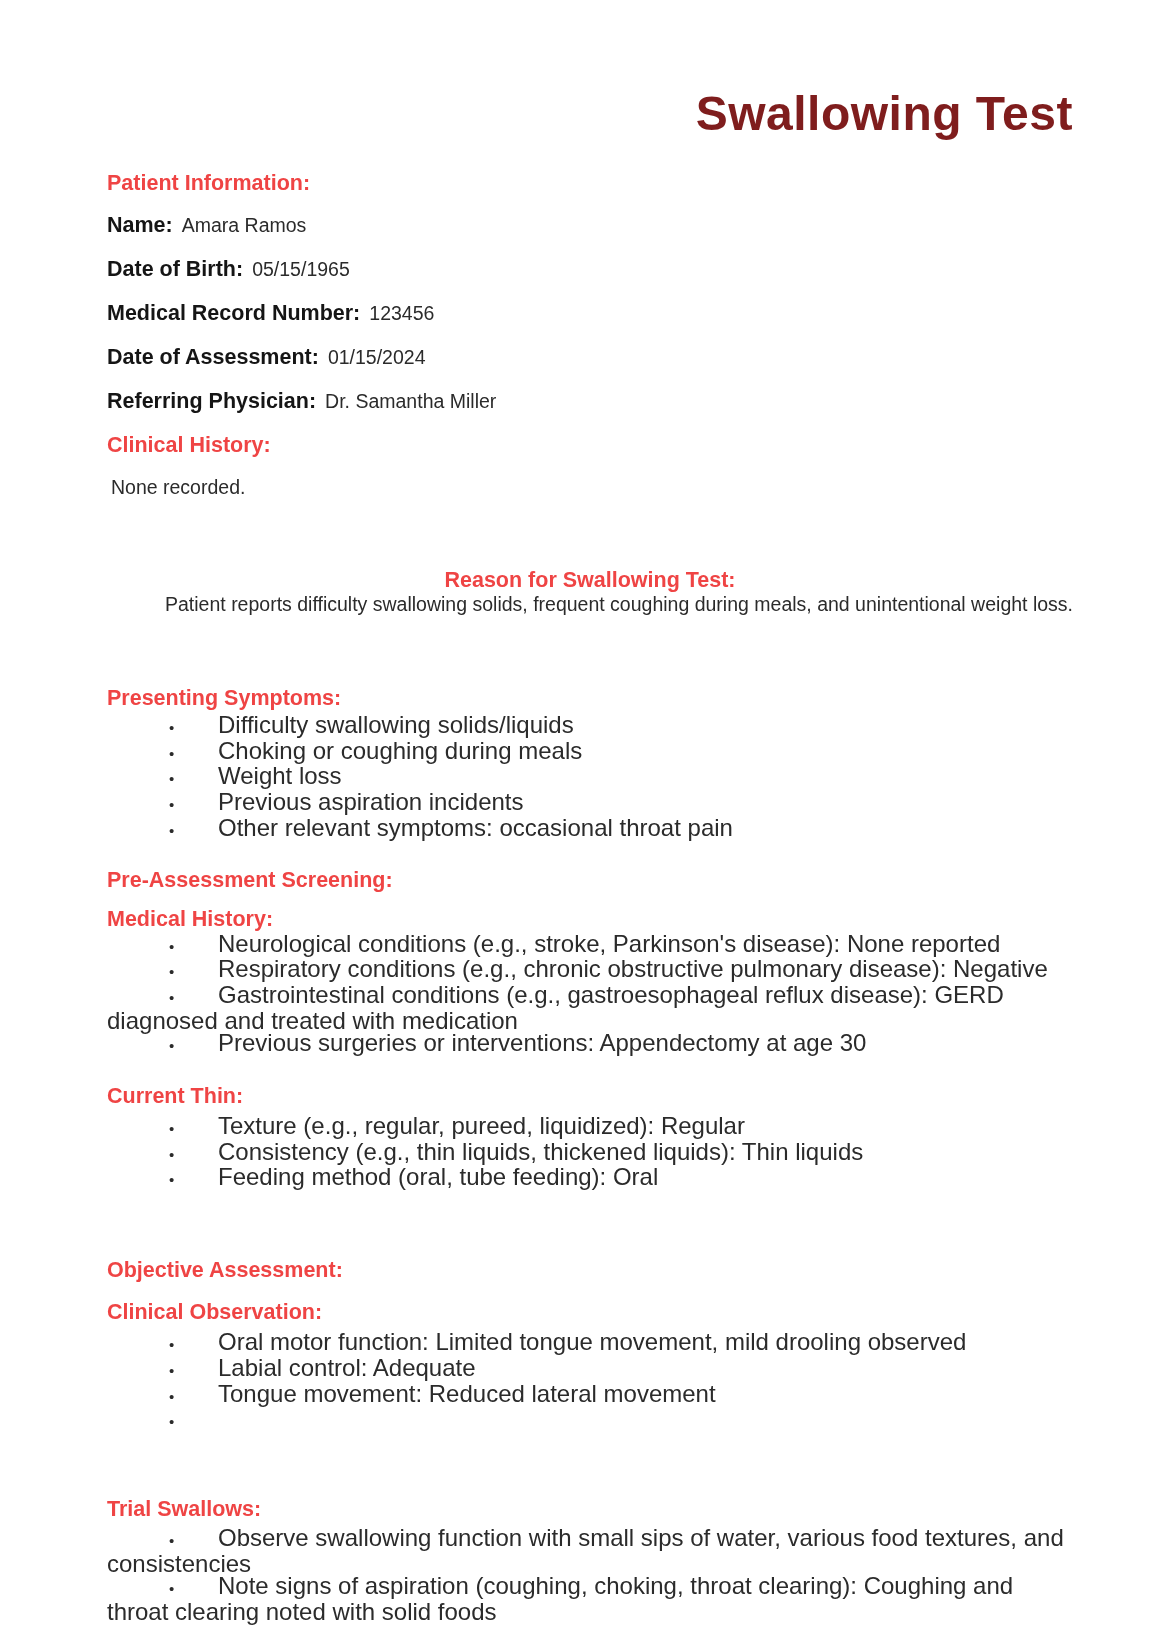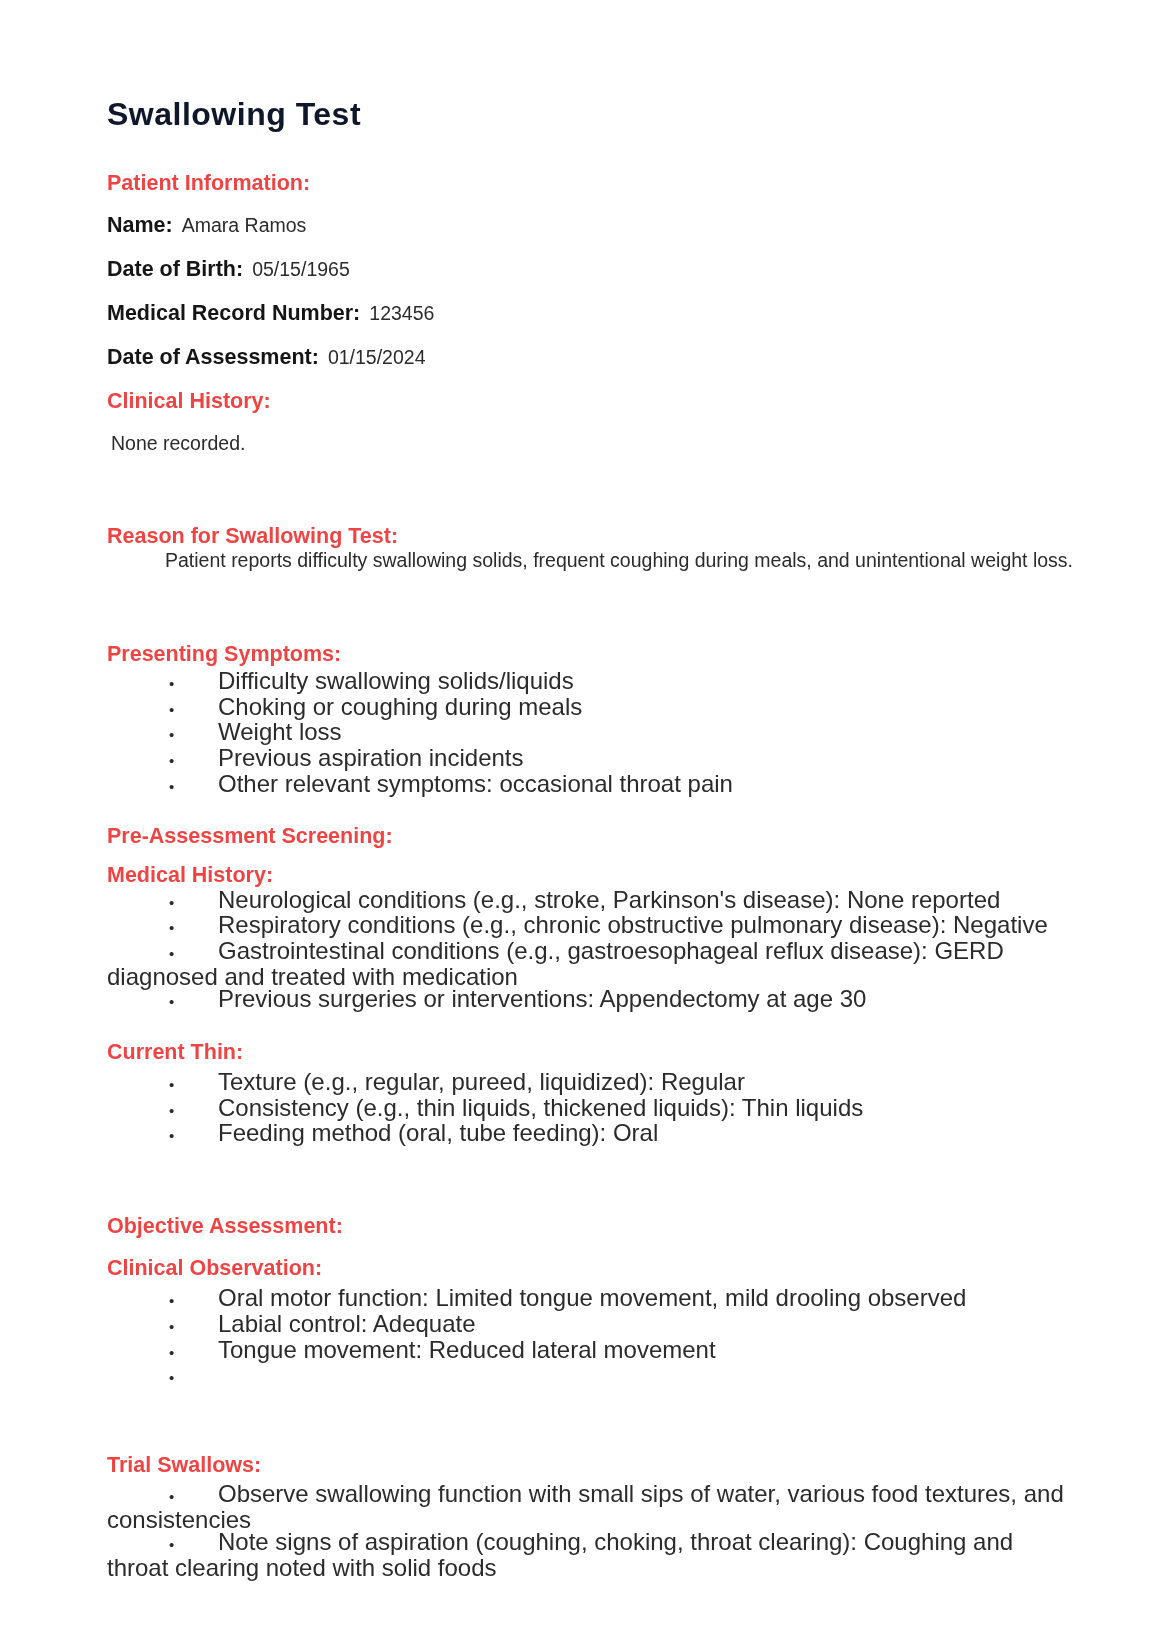--- a/index.html
+++ b/index.html
@@ -15,24 +15,24 @@
     color: #262626;
   }
   .page {
     box-sizing: border-box;
     width: 1176px;
     height: 1630px;
     padding: 92px 103px 0 107px;
     background: #ffffff;
   }
   .doc-title {
-    text-align: left;
-    font-size: 32px;
+    text-align: right;
+    font-size: 48px;
     font-weight: bold;
-    color: #0f172a;
+    color: #7f1d1d;
     line-height: 44px;
     margin: 0 0 0 0;
     letter-spacing: 0.5px;
   }
   .section-heading {
     font-size: 21.5px;
     font-weight: bold;
     color: #ef4444;
     line-height: 24px;
     margin: 0;
@@ -55,21 +55,21 @@
   }
   .h-clinical-history { margin-bottom: 7px; }
   .plain-text {
     font-size: 19.5px;
     color: #2b2b2b;
     line-height: 24px;
     margin: 0;
     padding-left: 4px;
   }
   .t-clinical-history { margin-bottom: 69px; margin-top: 18px; }
-  .h-reason { margin-bottom: 0; }
+  .h-reason { margin-bottom: 0; text-align: center; }
   .t-reason { margin-bottom: 0; text-align: right; }
   .h-symptoms { margin-top: 70px; margin-bottom: 4px; }
   .bullet-list { margin: 0; padding: 0; }
   .bullet-item {
     font-size: 24px;
     color: #2b2b2b;
     line-height: 22.7px;
     margin: 0;
   }
   .bullet-marker {
@@ -101,20 +101,23 @@
     <span class="field-label">Name:</span><span class="field-value">Amara Ramos</span>
   </div>
   <div class="field-row">
     <span class="field-label">Date of Birth:</span><span class="field-value">05/15/1965</span>
   </div>
   <div class="field-row">
     <span class="field-label">Medical Record Number:</span><span class="field-value">123456</span>
   </div>
   <div class="field-row">
     <span class="field-label">Date of Assessment:</span><span class="field-value">01/15/2024</span>
+  </div>
+  <div class="field-row">
+    <span class="field-label">Referring Physician:</span><span class="field-value">Dr. Samantha Miller</span>
   </div>
 
   <div class="section-heading h-clinical-history">Clinical History:</div>
   <p class="plain-text t-clinical-history">None recorded.</p>
 
   <div class="section-heading h-reason">Reason for Swallowing Test:</div>
   <p class="plain-text t-reason">Patient reports difficulty swallowing solids, frequent coughing during meals, and unintentional weight loss.</p>
 
   <div class="section-heading h-symptoms">Presenting Symptoms:</div>
   <div class="bullet-list">

